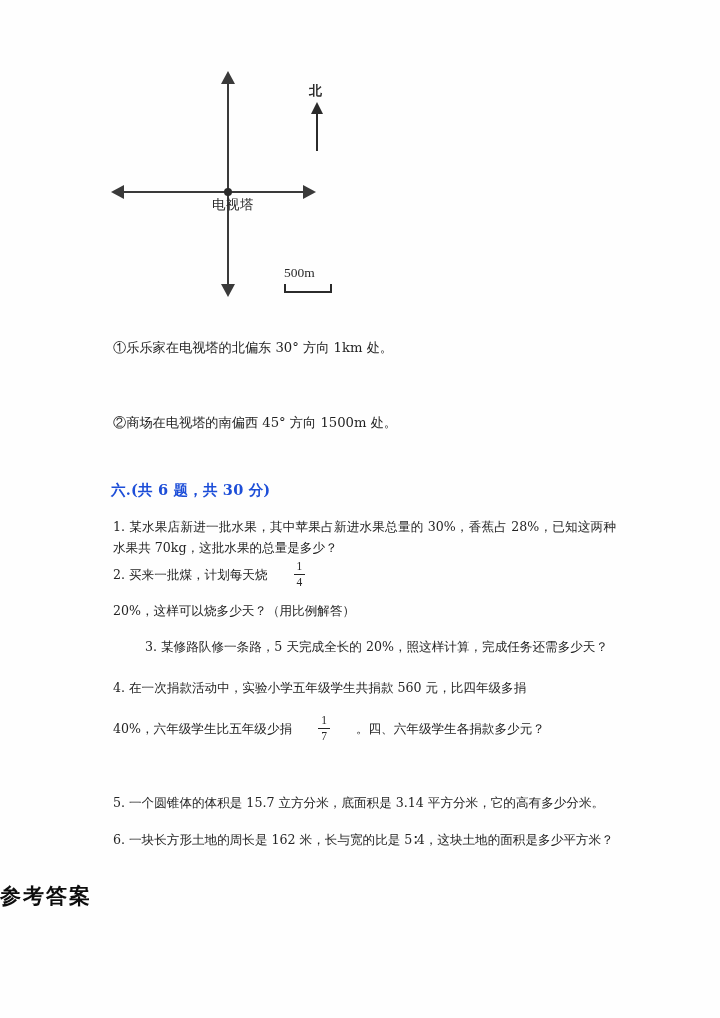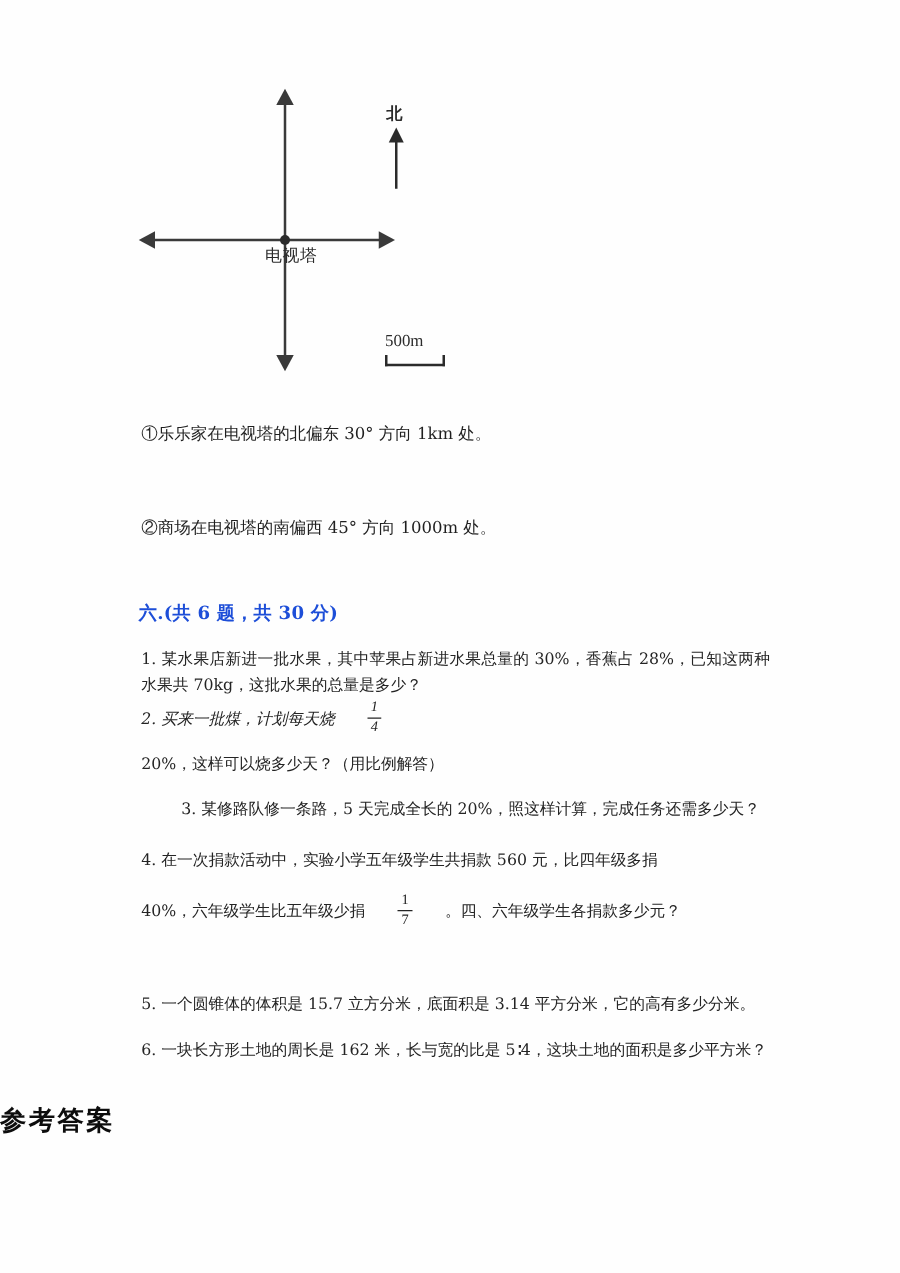--- a/index.html
+++ b/index.html
@@ -135,21 +135,20 @@
     border-bottom: 12px solid #2b2b2b;
   }
 
   
   .scalebar {
     position: absolute;
     left: 182px;
     top: 205px;
     width: 64px;
     height: 38px;
-    margin-left: 24px;
   }
   .scalebar-text {
     position: absolute;
     left: 2px;
     top: 0;
     font-size: 13.5px;
     font-family: "Liberation Serif", serif;
     color: #2b2b2b;
     white-space: nowrap;
   }
@@ -199,21 +198,21 @@
     position: absolute;
     left: 113px;
     width: 503px;
     font-size: 12.6px;
     line-height: 20.5px;
     color: #242424;
     font-family: "DejaVu Serif", "Liberation Serif", serif;
     text-align: justify;
   }
   .q1 { top: 517px; }
-  .q2 { top: 561px; font-style: italic; }
+  .q2 { top: 561px; }
   .q2b { top: 601px; }
   .q3 { top: 637px; margin-left: 32px; }
   .q4 { top: 678px; }
   .q4b { top: 715px; }
   .q5 { top: 793px; }
   .q6 { top: 830px; }
 
   
   .frac {
     display: inline-block;
@@ -271,21 +270,21 @@
 
     <div class="scalebar">
       <div class="scalebar-text">500m</div>
       <div class="scalebar-tick left"></div>
       <div class="scalebar-tick right"></div>
       <div class="scalebar-line"></div>
     </div>
   </div>
 
   <div class="para loc-1">①乐乐家在电视塔的北偏东 30° 方向 1km 处。</div>
-  <div class="para loc-2">②商场在电视塔的南偏西 45° 方向 1000m 处。</div>
+  <div class="para loc-2">②商场在电视塔的南偏西 45° 方向 1500m 处。</div>
 
   <div class="section-head">六.(共 6 题，共 30 分)</div>
 
   <div class="q q1">1. 某水果店新进一批水果，其中苹果占新进水果总量的 30%，香蕉占 28%，已知这两种水果共 70kg，这批水果的总量是多少？</div>
 
   <div class="q q2">
     <span>2. 买来一批煤，计划每天烧</span>
     <span class="frac">
       <span class="num">1</span>
       <span class="bar"></span>

